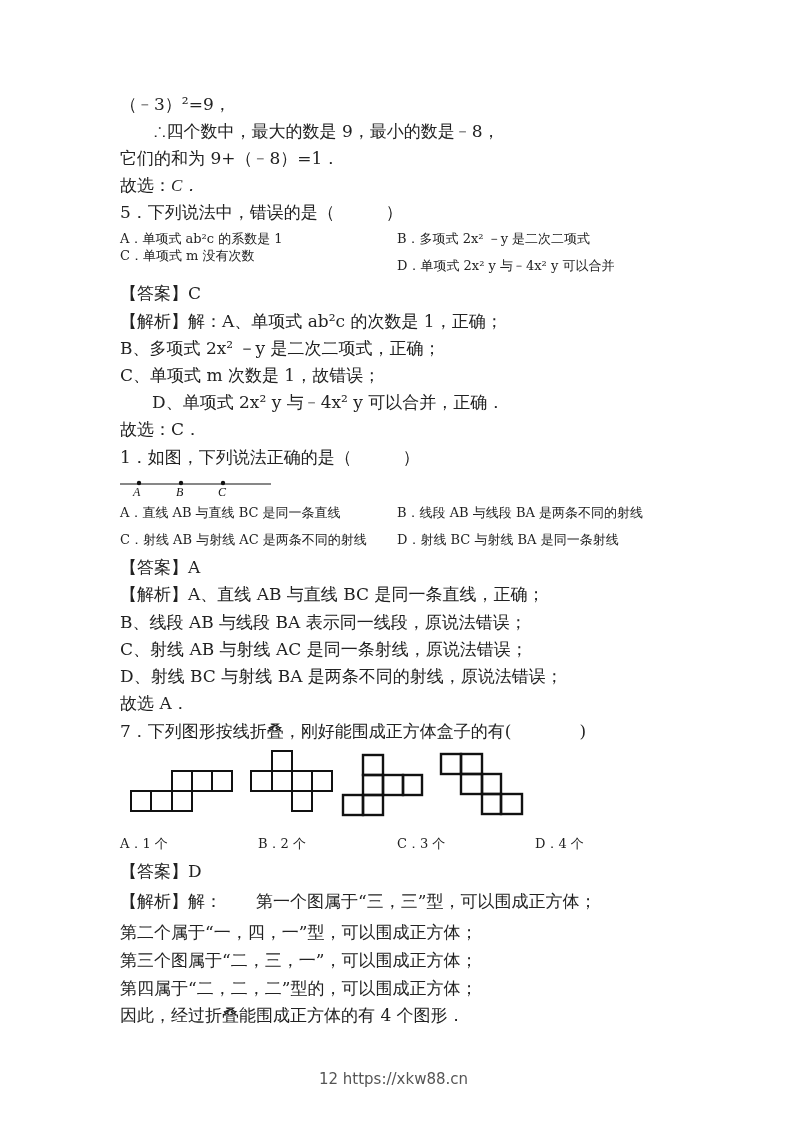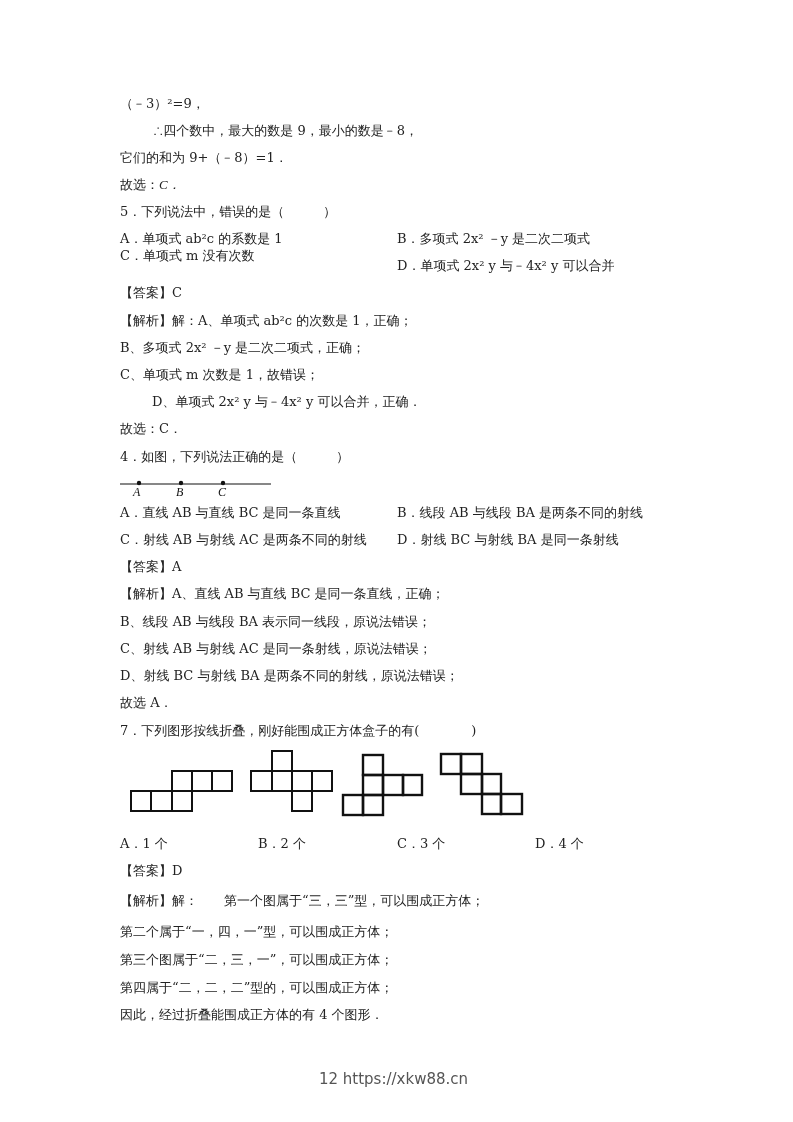--- a/index.html
+++ b/index.html
@@ -1,18 +1,18 @@
 <!DOCTYPE html>
 <html><head>
 <meta charset="utf-8">
 <style>
   html, body { margin: 0; padding: 0; background: #ffffff; }
   body { width: 793px; height: 1122px; position: relative; overflow: hidden;
          font-family: "DejaVu Serif", "Liberation Serif", serif; color: #222; }
-  .line { position: absolute; left: 120px; font-size: 13px; line-height: 18px; white-space: nowrap; }
+  .line { position: absolute; left: 120px; font-size: 17px; line-height: 18px; white-space: nowrap; }
   .line .it { font-style: italic; font-family: "Liberation Serif", serif; }
   .opt { position: absolute; font-size: 13px; line-height: 18px; white-space: nowrap; }
   .figure { position: absolute; }
   .footer { position: absolute; top: 1070px; left: 0; width: 787px; text-align: center;
             font-family: "DejaVu Sans", sans-serif; font-size: 15px; color: #555; }
 </style>
 </head>
 <body>
 
 <div class="line" style="top:95px;">（﹣3）²=9，</div>
@@ -27,21 +27,21 @@
 <div class="opt" style="top:230px; left:397px;">B．多项式 2x² －y 是二次二项式</div>
 <div class="opt" style="top:247px; left:120px;">C．单项式 m 没有次数</div>
 <div class="opt" style="top:257px; left:397px;">D．单项式 2x² y 与﹣4x² y 可以合并</div>
 <div class="line" style="top:284px;">【答案】C</div>
 <div class="line" style="top:312px;">【解析】解：A、单项式 ab²c 的次数是 1，正确；</div>
 <div class="line" style="top:339px;">B、多项式 2x² －y 是二次二项式，正确；</div>
 <div class="line" style="top:366px;">C、单项式 m 次数是 1，故错误；</div>
 <div class="line" style="top:393px;margin-left:32px;">D、单项式 2x² y 与﹣4x² y 可以合并，正确．</div>
 <div class="line" style="top:420px;">故选：C．</div>
 
-<div class="line" style="top:448px;">4．如图，下列说法正确的是（　　　）</div>
+<div class="line" style="top:448px;">1．如图，下列说法正确的是（　　　）</div>
 <svg class="figure" style="left:118px; top:474px;" width="160" height="24">
   <line x1="2" y1="10" x2="153" y2="10" stroke="#111" stroke-width="1.2"></line>
   <circle cx="21" cy="9" r="2.2" fill="#111"></circle>
   <circle cx="63" cy="9" r="2.2" fill="#111"></circle>
   <circle cx="105" cy="9" r="2.2" fill="#111"></circle>
   <text x="15" y="22" font-size="12" font-style="italic" font-family="Liberation Serif, serif" fill="#111">A</text>
   <text x="58" y="22" font-size="12" font-style="italic" font-family="Liberation Serif, serif" fill="#111">B</text>
   <text x="100" y="22" font-size="12" font-style="italic" font-family="Liberation Serif, serif" fill="#111">C</text>
 </svg>
 <div class="opt" style="top:504px; left:120px;">A．直线 AB 与直线 BC 是同一条直线</div>

